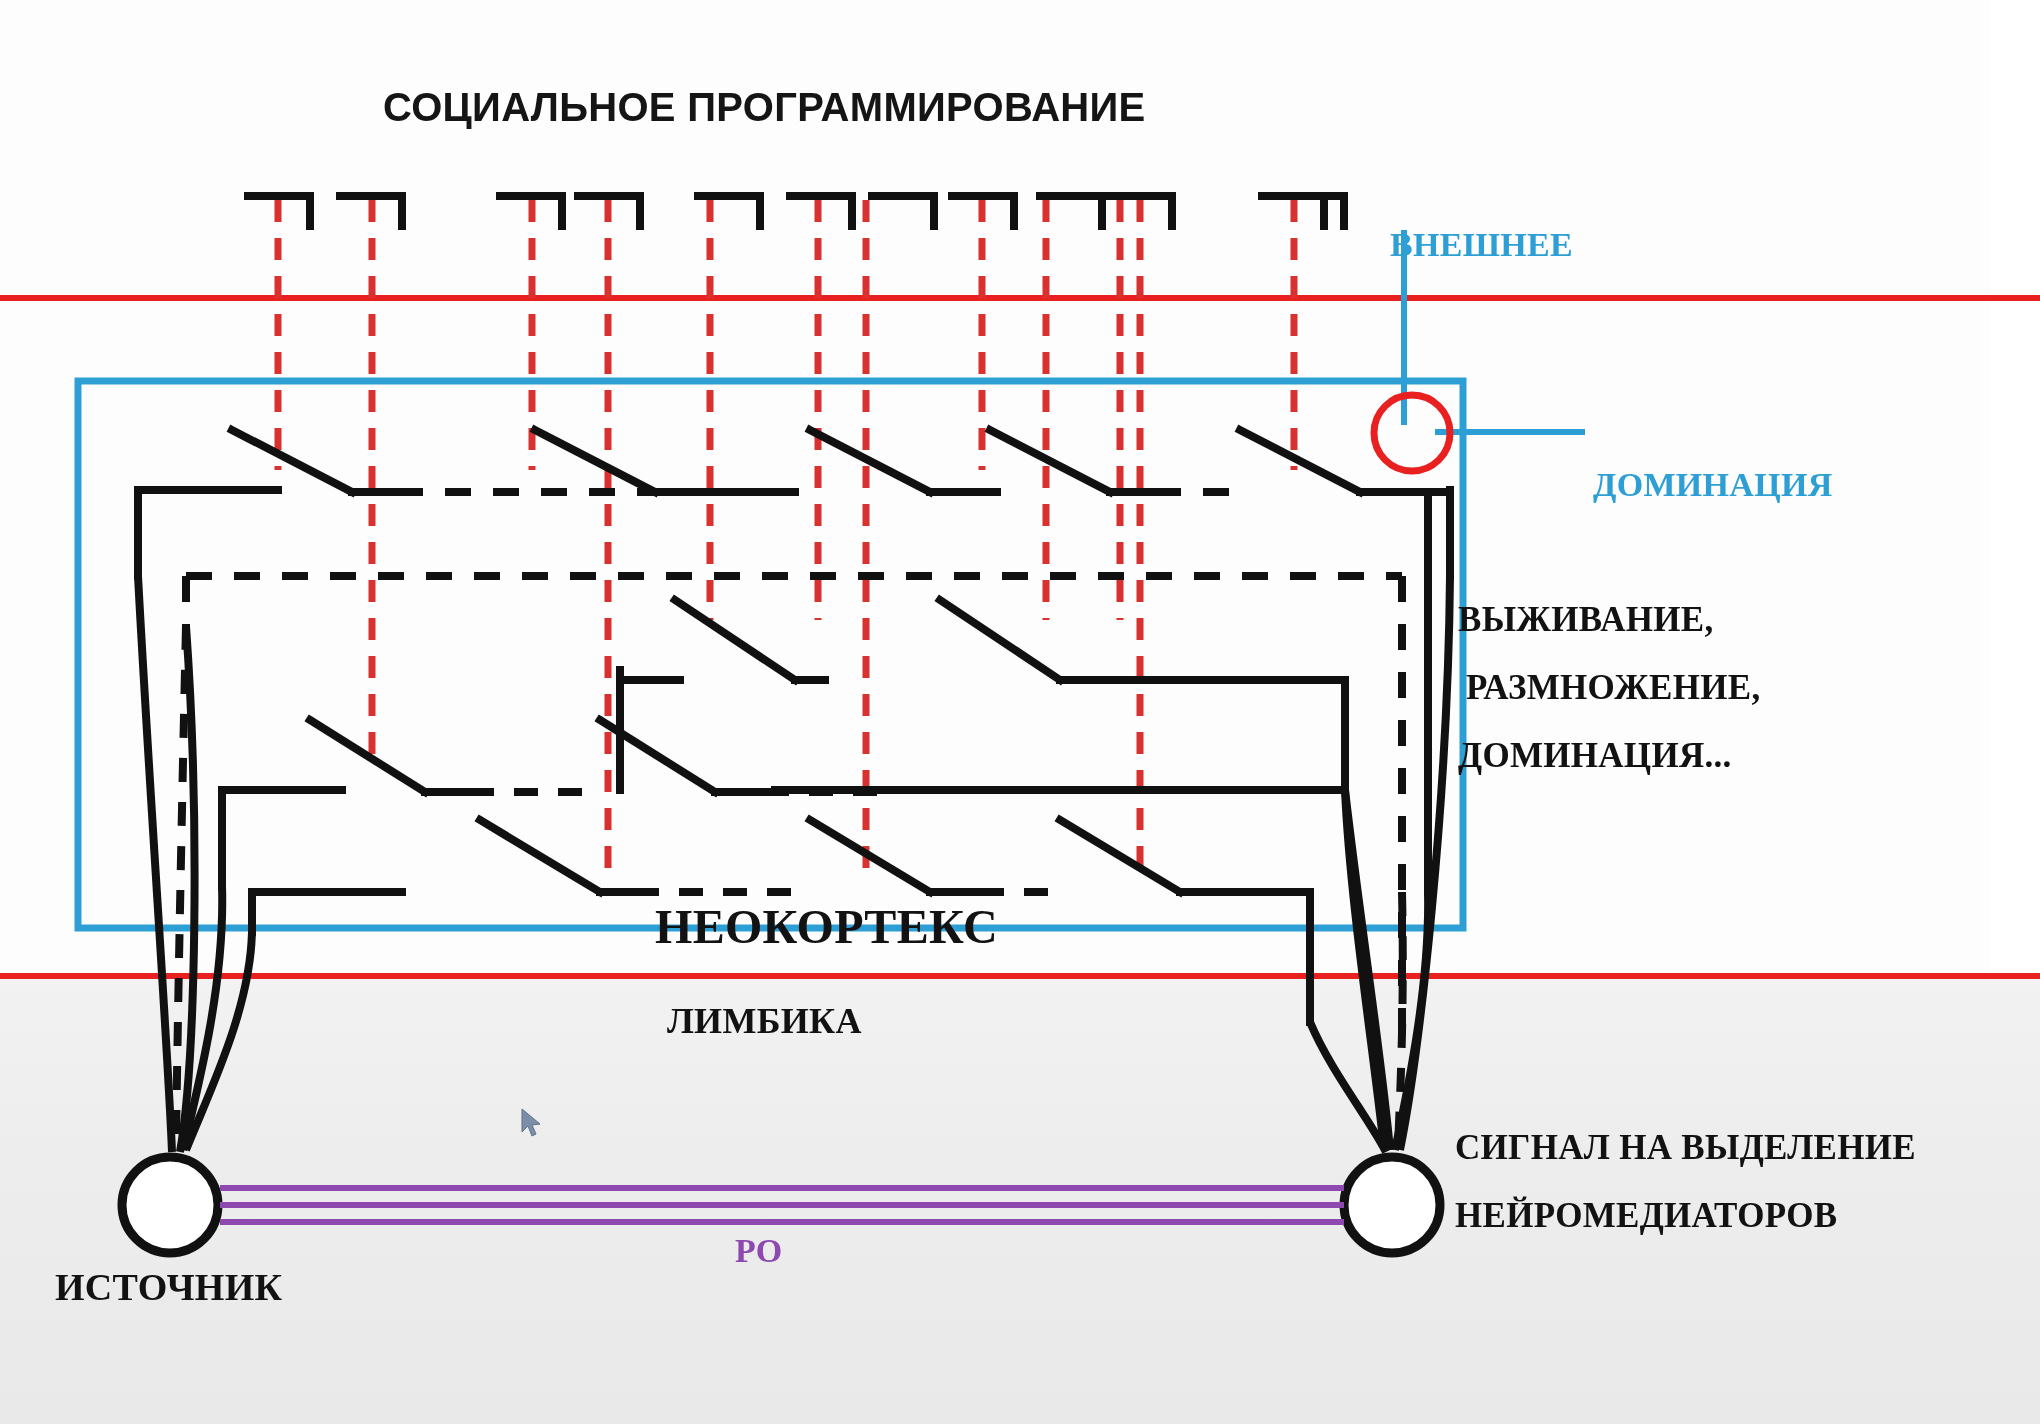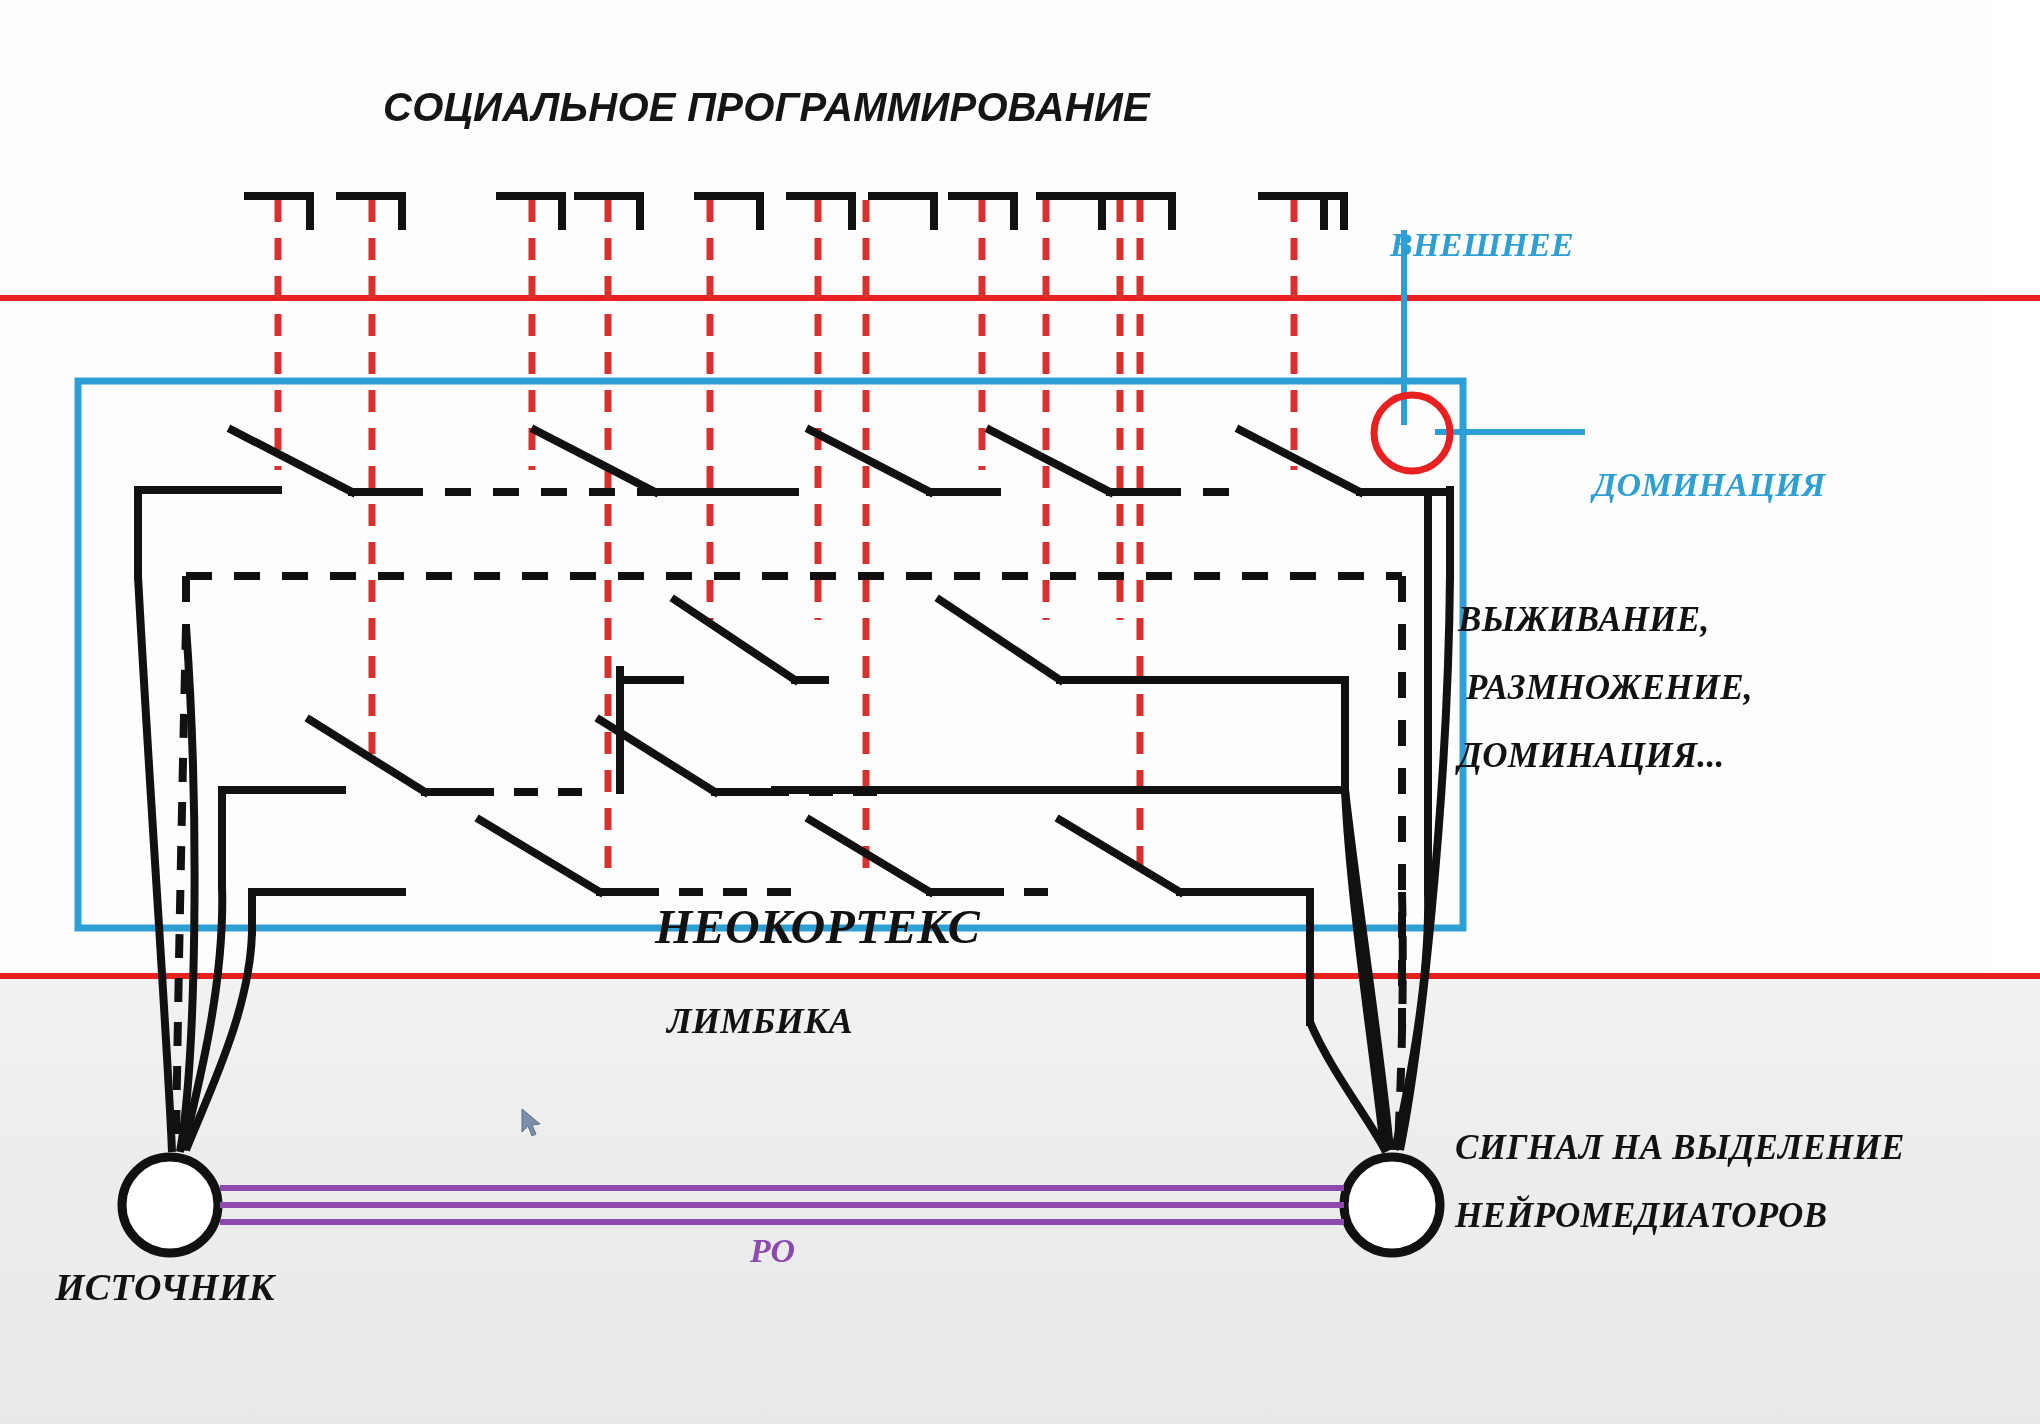--- a/index.html
+++ b/index.html
@@ -13,21 +13,20 @@
     position: relative;
     font-family: "Liberation Sans", sans-serif;
     overflow: hidden;
   }
   #stage {
     position: absolute;
     left: 0; top: 0;
     width: 1990px;
     height: 1424px;
     background: #fdfdfd;
-    font-style: italic;
   }
   
   .lower-band {
     position: absolute;
     left: 0;
     top: 975px;
     width: 2040px;
     height: 449px;
     background: linear-gradient(180deg, #f2f2f2 0%, #ededed 40%, #e9e9e9 100%);
   }
@@ -46,21 +45,20 @@
     font-family: "Liberation Serif", serif;
   }
   .lbl-blue {
     color: #2e9fd4;
     font-family: "Liberation Serif", serif;
     margin-top: 48px;
   }
   .lbl-purple {
     color: #8d49b0;
     font-family: "Liberation Serif", serif;
-    margin-left: 15px;
   }
   #title {
     left: 383px;
     top: 85px;
     font-size: 40px;
     font-family: "Liberation Sans", sans-serif;
     color: #151515;
   }
   #lbl-external   { left: 1390px; top: 178px; font-size: 34px; }
   #lbl-editing    { left: 1468px; top: 253px; font-size: 34px; }

